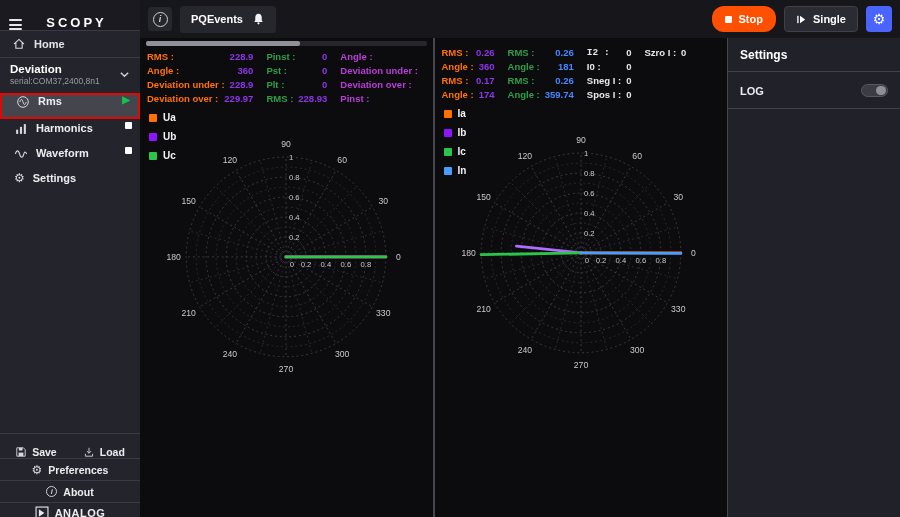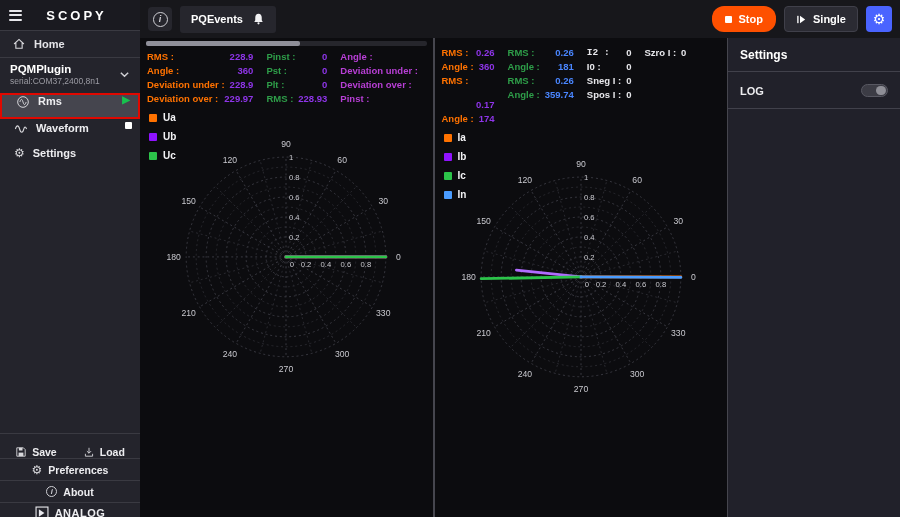--- a/index.html
+++ b/index.html
@@ -2,21 +2,21 @@
 <html style="--accent_orange: #fe5000; --accent_blue: #4a64ff; --highlight_red: #e00800;"><head>
 <meta charset="utf-8">
 <style>
   *{margin:0;padding:0;box-sizing:border-box}
   html,body{width:900px;height:517px;overflow:hidden}
   body{background:#101014;font-family:"Liberation Sans",sans-serif;color:#ededf0;-webkit-font-smoothing:antialiased}
   .app{display:flex;width:900px;height:517px}
 
   
   .sidebar{width:140px;background:#24242c;display:flex;flex-direction:column;flex-shrink:0;overflow:hidden}
-  .side-top{height:30px;background:#1a1a20;display:flex;align-items:center;padding:0 9px;gap:8px;flex-shrink:0}
+  .side-top{height:30px;background:#1a1a20;display:flex;align-items:flex-end;padding:0 9px;gap:8px;flex-shrink:0}
   .burger{display:flex;flex-direction:column;gap:2.5px;cursor:pointer}
   .burger i{display:block;width:13px;height:2px;background:#e8e8ec;border-radius:1px}
   .logo{font-weight:bold;font-size:13px;letter-spacing:3px;flex:1;text-align:center;margin-right:8px;color:#fff}
   .divider{height:1px;background:#3a3a42;flex-shrink:0}
   .srow{display:flex;align-items:center;gap:8px;height:26px;padding:0 12px;font-size:11px;font-weight:bold;color:#e4e4e8;cursor:pointer}
   .srow svg{flex-shrink:0}
   .plugin-head{display:flex;align-items:center;padding:5px 10px 4px;cursor:pointer}
   .plugin-txt{flex:1;min-width:0}
   .plugin-title{font-size:11.5px;font-weight:bold;color:#fff}
   .plugin-sub{font-size:8.5px;color:#9b9ba3;margin-top:1px;white-space:nowrap}
@@ -89,36 +89,45 @@
     <div class="srow">
       <svg width="14" height="14" viewBox="0 0 20 20">
           <path d="M3 10 L10 3.5 L17 10 M5.5 8.5 V16 H14.5 V8.5" fill="none" stroke="#d8d8dc" stroke-width="1.6"></path>
         </svg>
       <span>Home</span>
     </div>
     <div class="divider"></div>
 
     <div class="plugin-head">
       <div class="plugin-txt">
-        <div class="plugin-title">PQMPlugin</div>
+        <div class="plugin-title">Deviation</div>
         <div class="plugin-sub">serial:COM37,2400,8n1</div>
       </div>
       <svg width="11" height="9" viewBox="0 0 12 9">
           <polyline points="2,2.5 6,6.5 10,2.5" fill="none" stroke="#cfcfd4" stroke-width="1.6"></polyline>
         </svg>
     </div>
 
     <div class="tools">
       <div class="tool selected">
         <svg width="14" height="14" viewBox="0 0 20 20">
             <circle cx="10" cy="10" r="7.6" fill="none" stroke="#d8d8dc" stroke-width="1.4"></circle>
             <path d="M5.5 10 c1.5 -5 3 -5 4.5 0 c1.5 5 3 5 4.5 0" fill="none" stroke="#d8d8dc" stroke-width="1.3"></path>
           </svg>
         <span class="tlabel">Rms</span>
         <span class="run-play">▶</span>
+      </div>
+      <div class="tool">
+        <svg width="14" height="14" viewBox="0 0 20 20">
+            <rect x="3" y="11" width="3" height="6" fill="#d8d8dc"></rect>
+            <rect x="8.5" y="7" width="3" height="10" fill="#d8d8dc"></rect>
+            <rect x="14" y="3" width="3" height="14" fill="#d8d8dc"></rect>
+          </svg>
+        <span class="tlabel">Harmonics</span>
+        <span class="run-square"></span>
       </div>
       <div class="tool">
         <svg width="14" height="14" viewBox="0 0 20 20">
             <path d="M2 10 C3.5 4 6.5 4 8 10 C9.5 16 12.5 16 14 10 C15 6 16.5 6 18 10" fill="none" stroke="#d8d8dc" stroke-width="1.5"></path>
           </svg>
         <span class="tlabel">Waveform</span>
         <span class="run-square"></span>
       </div>
       <div class="tool">
         <span class="gear-glyph">⚙</span>
@@ -342,21 +351,21 @@
                 <div class="mcell">
                   <span style="color: rgb(255, 114, 0);">RMS :</span>
                   <span style="color: rgb(142, 53, 232);">0.26</span>
                 </div>
                 <div class="mcell">
                   <span style="color: rgb(255, 114, 0);">Angle :</span>
                   <span style="color: rgb(142, 53, 232);">360</span>
                 </div>
                 <div class="mcell">
                   <span style="color: rgb(255, 114, 0);">RMS :</span>
-                  <span style="color: rgb(142, 53, 232); margin-top: 24px;">0.17</span>
+                  <span style="color: rgb(142, 53, 232);">0.17</span>
                 </div>
                 <div class="mcell">
                   <span style="color: rgb(255, 114, 0);">Angle :</span>
                   <span style="color: rgb(142, 53, 232);">174</span>
                 </div>
               </div>
               <div class="mcol">
                 <div class="mcell">
                   <span style="color: rgb(46, 158, 73);">RMS :</span>
                   <span style="color: rgb(74, 134, 255);">0.26</span>

